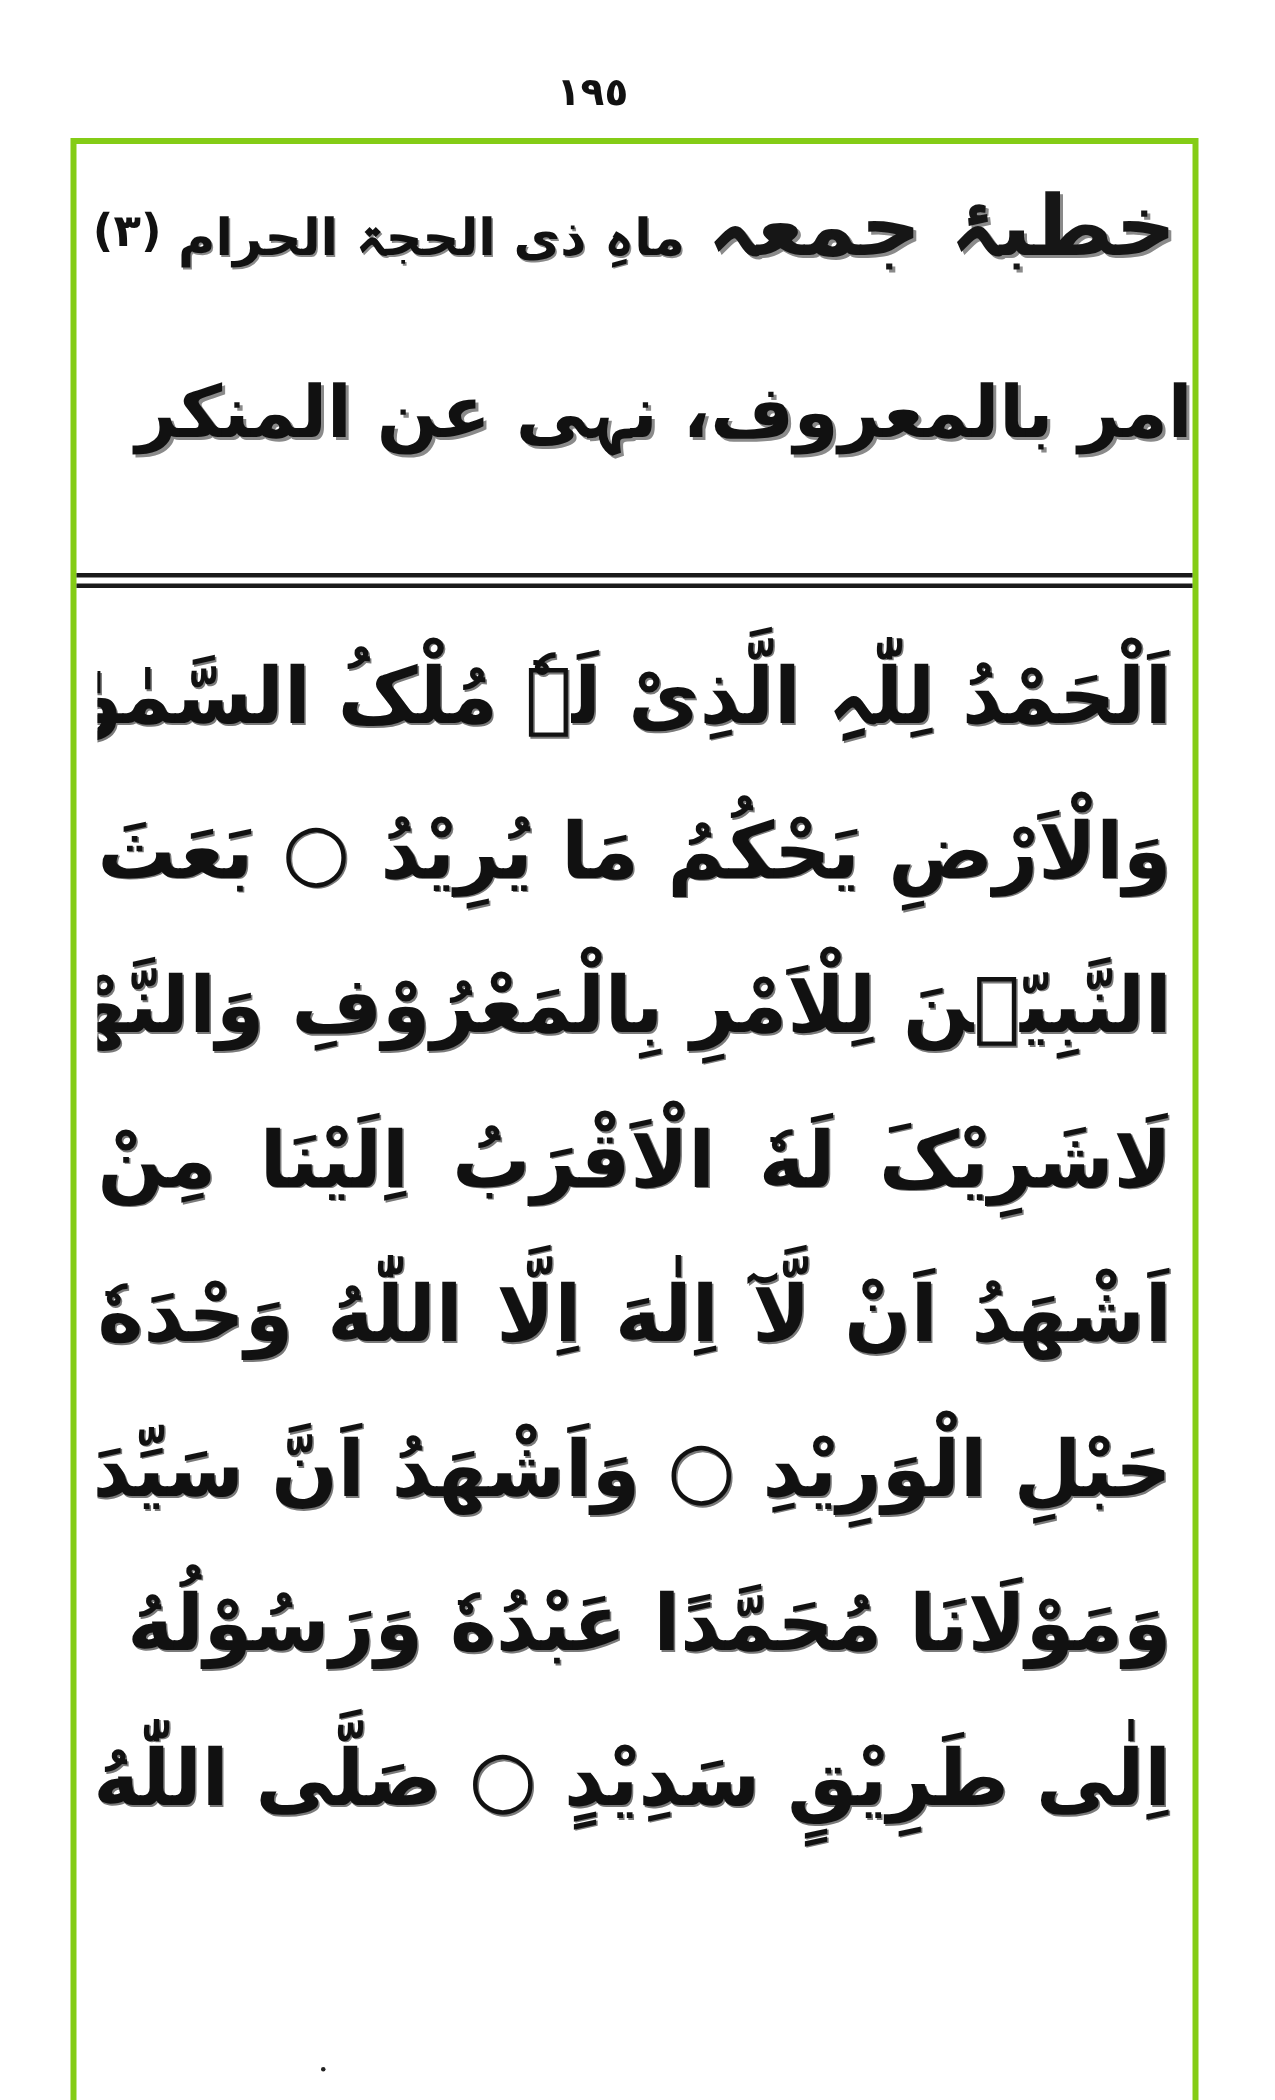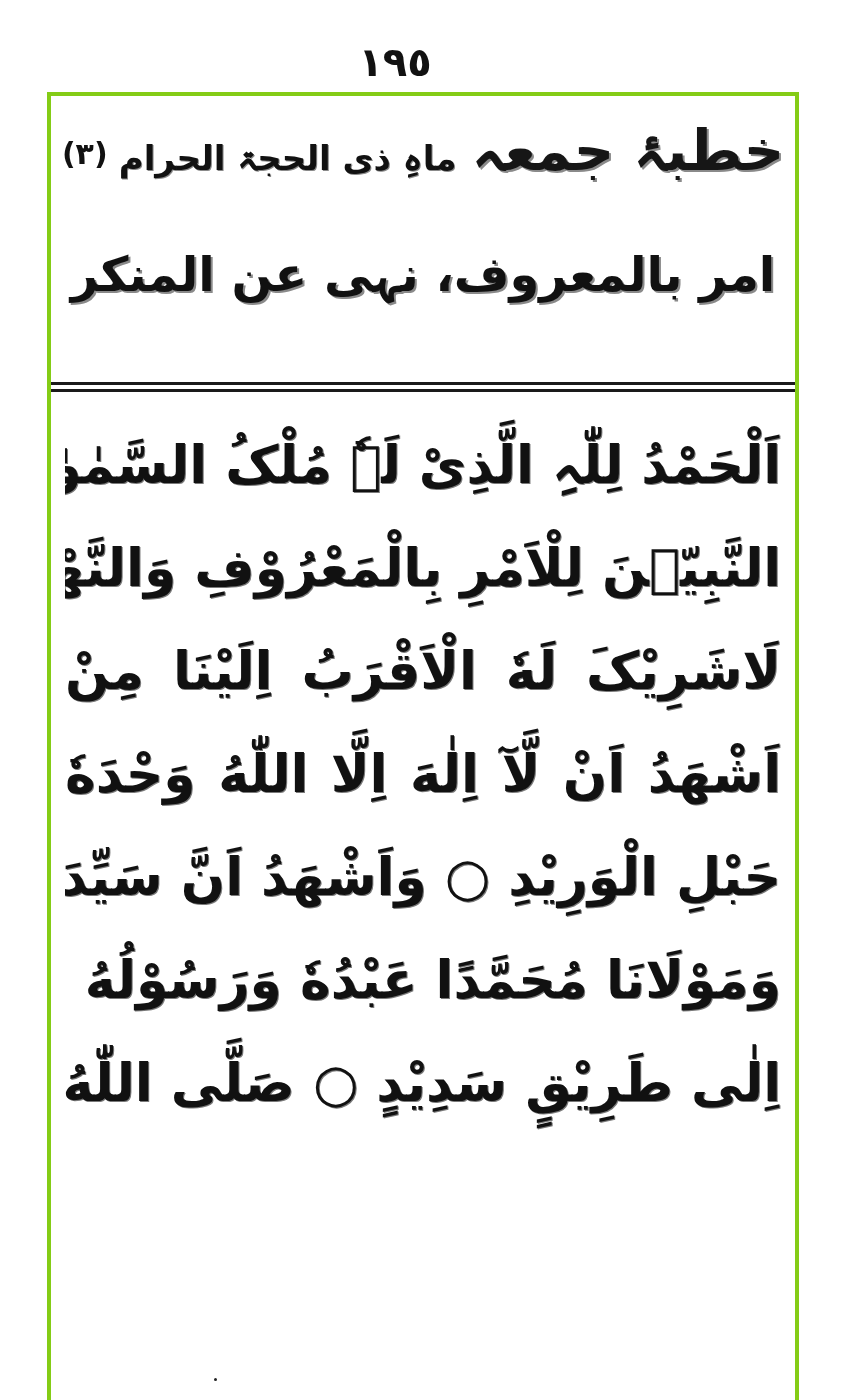--- a/index.html
+++ b/index.html
@@ -14,21 +14,21 @@
       overflow: hidden;
       font-family: "DejaVu Sans", sans-serif;
       color: #111111;
     }
     .page-number {
       position: absolute;
       top: 42px;
       left: 0;
       width: 790px;
       text-align: center;
-      font-size: 40px;
+      font-size: 26px;
       font-weight: bold;
       line-height: 40px;
       direction: rtl;
     }
     .frame {
       position: absolute;
       left: 47px;
       top: 92px;
       width: 752px;
       height: 1358px;
@@ -67,21 +67,21 @@
       font-size: 30px;
       font-weight: bold;
       vertical-align: super;
       margin-right: 6px;
     }
     .subtitle {
       position: absolute;
       top: 150px;
       left: 0;
       right: 0;
-      text-align: center;
+      text-align: right;
       direction: rtl;
       font-size: 48px;
       font-weight: bold;
       text-shadow: 2px 2px 0 #8a8a8a;
       white-space: nowrap;
     }
     .divider {
       position: absolute;
       left: 0;
       right: 0;
@@ -132,20 +132,21 @@
       <span class="title-sub">ماہِ ذی الحجۃ الحرام</span>
       <span class="title-num">(٣)</span>
     </div>
     <div class="subtitle">امر بالمعروف، نہی عن المنکر</div>
   </div>
 
   <div class="divider"></div>
 
   <div class="body-text">
     <div class="line">اَلْحَمْدُ لِلّٰہِ الَّذِیْ لَہٗ مُلْکُ السَّمٰوٰتِ</div>
+    <div class="line">وَالْاَرْضِ یَحْکُمُ مَا یُرِیْدُ ○ بَعَثَ</div>
     <div class="line">النَّبِیّٖنَ لِلْاَمْرِ بِالْمَعْرُوْفِ وَالنَّهْیِ عَنِ</div>
     <div class="line">لَاشَرِیْکَ لَهٗ الْاَقْرَبُ اِلَیْنَا مِنْ</div>
     <div class="line">اَشْهَدُ اَنْ لَّآ اِلٰهَ اِلَّا اللّٰهُ وَحْدَهٗ</div>
     <div class="line">حَبْلِ الْوَرِیْدِ ○ وَاَشْهَدُ اَنَّ سَیِّدَنَا</div>
     <div class="line">وَمَوْلَانَا مُحَمَّدًا عَبْدُهٗ وَرَسُوْلُهُ الْهَادِیْ</div>
     <div class="line">اِلٰی طَرِیْقٍ سَدِیْدٍ ○ صَلَّی اللّٰهُ عَلَیْهِ</div>
   </div>
 </div>
 
 <div class="stray-dot"></div>

